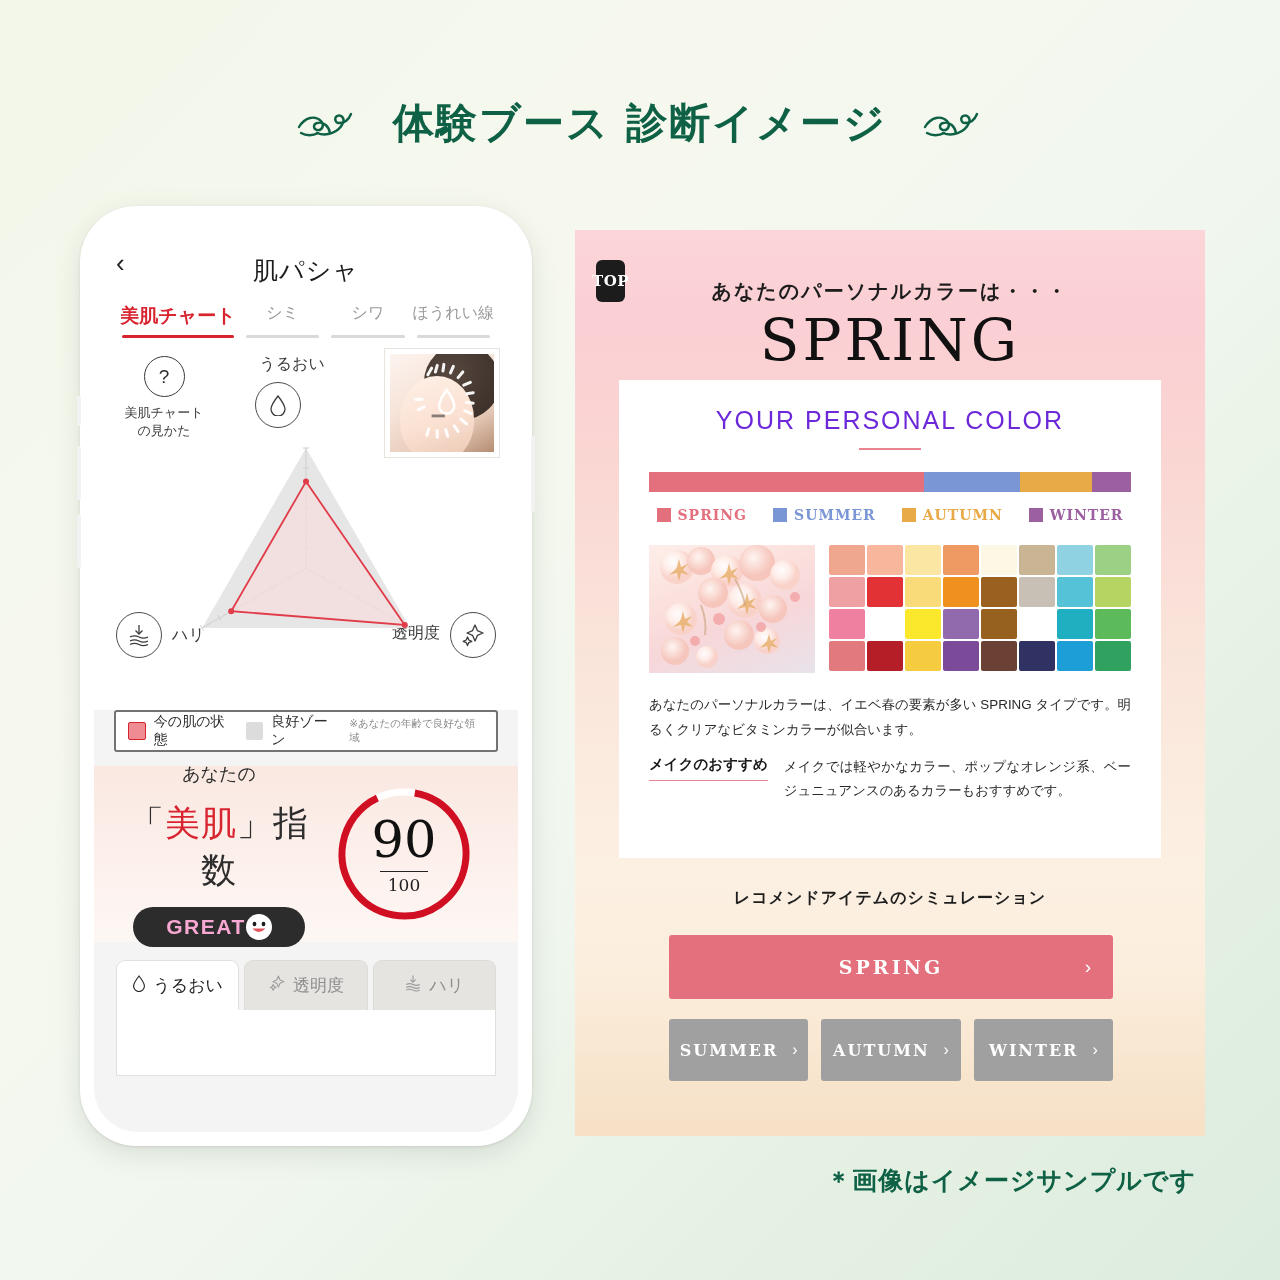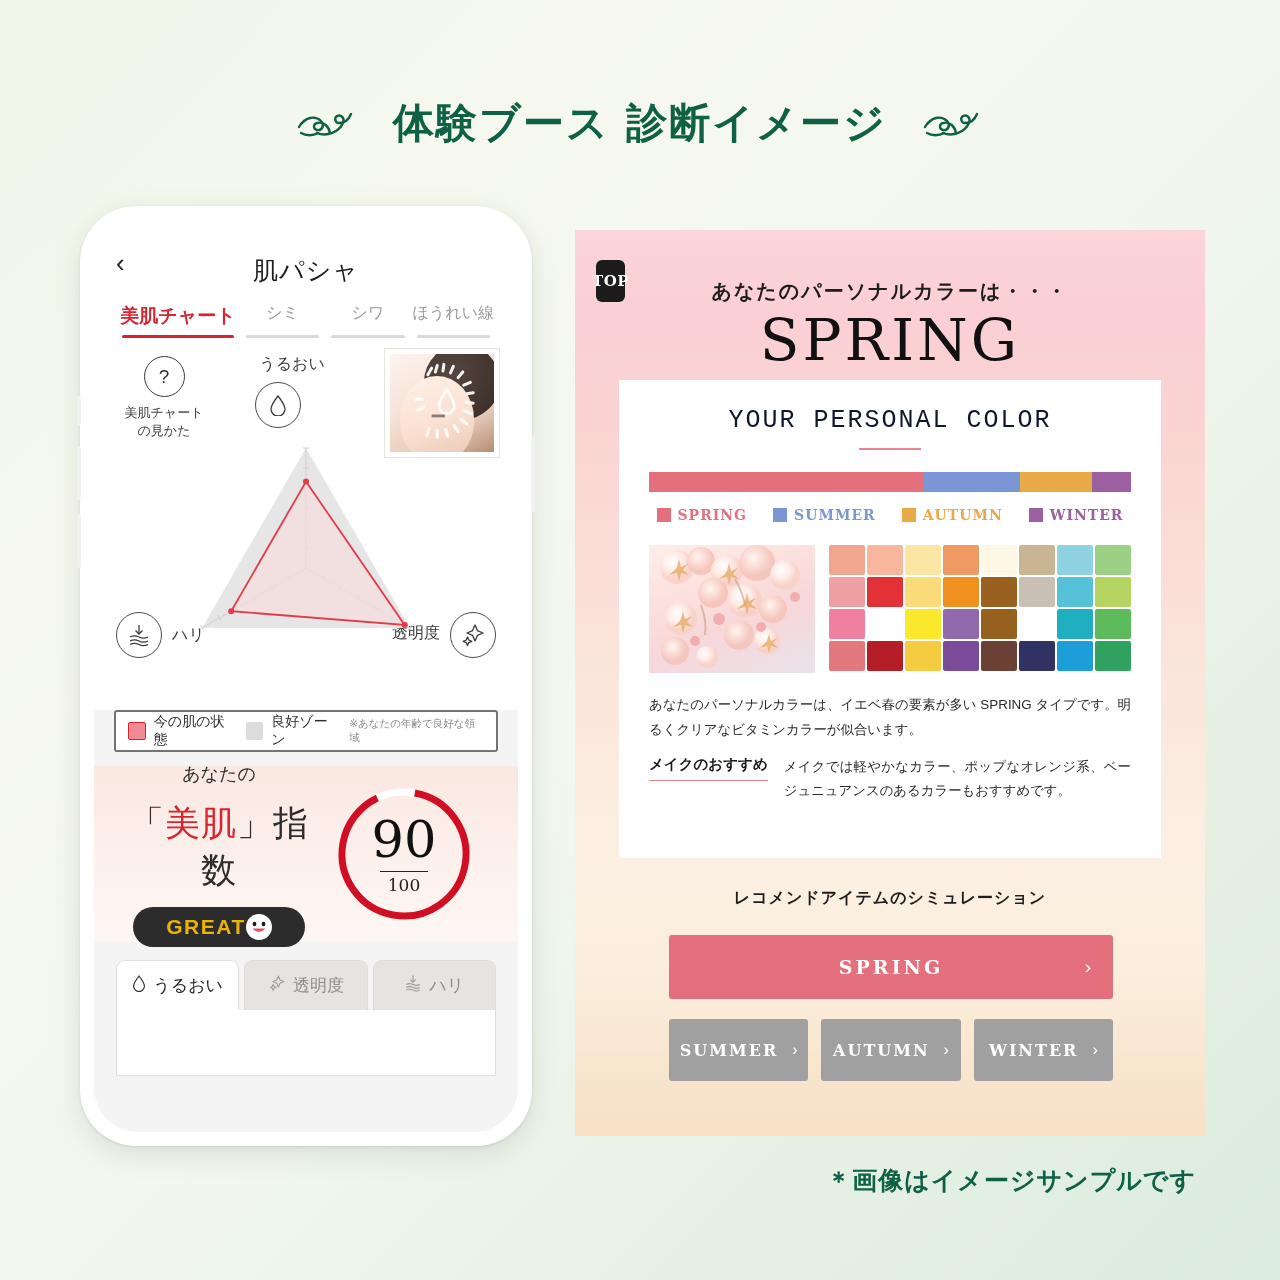--- a/index.html
+++ b/index.html
@@ -135,21 +135,21 @@
     margin-top: 14px; height: 176px;
     background: linear-gradient(180deg,#fae8e1 0%, #fdf2ee 65%, #fdf7f4 100%);
     display: flex; align-items: center; padding: 11px 30px; gap: 6px;
   }
   .score-left { flex: 1; text-align: center; }
   .score-anata { font-size: 18px; color: #2d2d2d; }
   .score-title { font-size: 35px; color: #2d2d2d; margin-top: 14px; letter-spacing: 1px; }
   .score-title .red { color: #d8242f; }
   .great-pill {
     margin: 13px auto 0; width: 172px; height: 40px; border-radius: 21px;
-    background: #2c2c2c; color: #eab308; display: flex; align-items: center;
+    background: #2c2c2c; color: #f9a8d4; display: flex; align-items: center;
     justify-content: center; font-size: 21px; letter-spacing: 1.5px;
     font-family: "Liberation Sans", sans-serif; font-weight: 700;
   }
   .smiley { width: 26px; height: 26px; border-radius: 50%; background: #fff; position: relative; }
   .score-right { width: 168px; display: flex; align-items: center; justify-content: center; }
   .gauge { position: relative; width: 150px; height: 150px; }
   .gauge-num {
     position: absolute; inset: 0; display: flex; flex-direction: column;
     align-items: center; justify-content: center;
   }
@@ -208,22 +208,22 @@
     text-align: center; margin-top: 4px;
     font-family: "DejaVu Serif", "Liberation Serif", serif;
     font-size: 58px; color: #111; letter-spacing: 3px; line-height: 1.1;
   }
 
   .card {
     position: absolute; left: 44px; top: 150px; width: 542px; height: 478px;
     background: #fff; padding: 26px 30px;
   }
   .card-title {
-    text-align: center; font-family: Liberation Mono, monospace;
-    font-size: 25px; color: #0f172a; letter-spacing: 2px;
+    text-align: center; font-family: Liberation Sans, sans-serif;
+    font-size: 25px; color: #6d28d9; letter-spacing: 2px;
   }
   .card-rule { width: 62px; height: 2px; background: #e8848e; margin: 13px auto 0; }
 
   .season-bar { display: flex; height: 20px; margin-top: 22px; }
   .season-legend {
     display: flex; justify-content: center; gap: 26px; margin-top: 15px;
   }
   .sl-item { display: flex; align-items: center; gap: 7px; }
   .sl-sw { width: 14px; height: 14px; }
   .sl-name {

